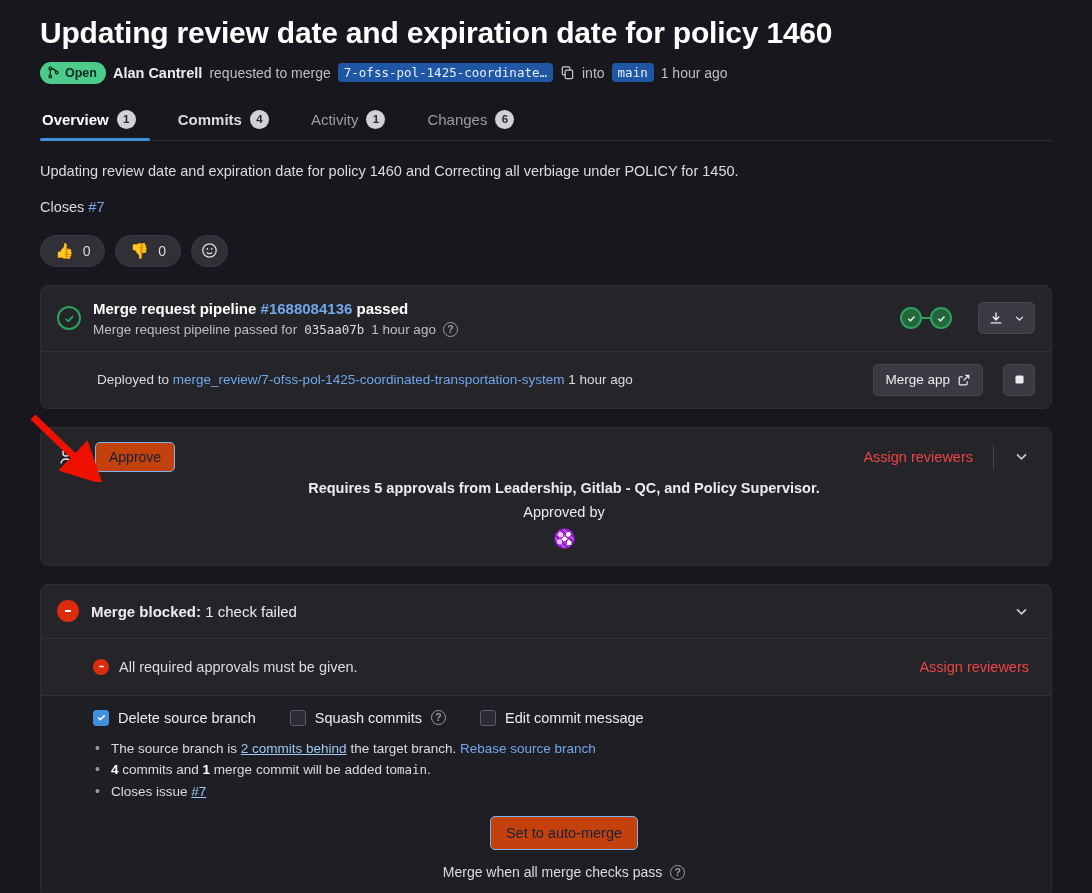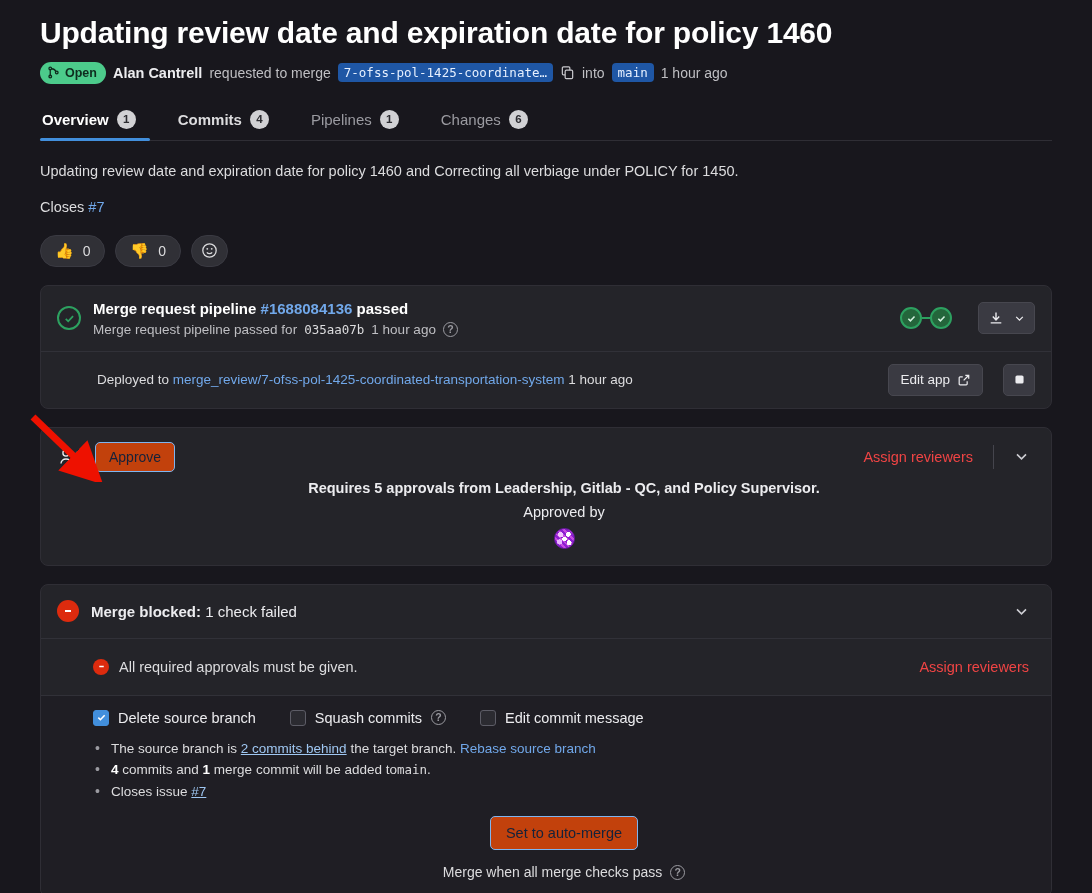--- a/index.html
+++ b/index.html
@@ -218,21 +218,21 @@
   <div class="tabs">
     <div class="tab active">
       <span>Overview</span>
       <span class="count">1</span>
     </div>
     <div class="tab semi">
       <span>Commits</span>
       <span class="count">4</span>
     </div>
     <div class="tab">
-      <span>Pipelines</span>
+      <span>Activity</span>
       <span class="count">1</span>
     </div>
     <div class="tab">
       <span>Changes</span>
       <span class="count">6</span>
     </div>
   </div>
 
   <div class="desc">Updating review date and expiration date for policy 1460 and Correcting all verbiage under POLICY for 1450.</div>
   <div class="closes">
@@ -302,21 +302,21 @@
       </div>
     </div>
 
     <div class="w-row sub">
       <div class="grow" style="padding-left:40px; font-size:13.5px; color:#dcdcde;">
         <span>Deployed to</span>
         <a class="link">merge_review/7-ofss-pol-1425-coordinated-transportation-system</a>
         <span>1 hour ago</span>
       </div>
       <div class="btn">
-        <span>Edit app</span>
+        <span>Merge app</span>
         <svg width="14" height="14" viewBox="0 0 16 16" fill="none" stroke="#ececef" stroke-width="1.4">
           <path d="M9.5 2.6h3.9v3.9M13.4 2.6L7.6 8.4M11.6 9.4v3.1a1 1 0 0 1-1 1H3.5a1 1 0 0 1-1-1V5.4a1 1 0 0 1 1-1h3.1"></path>
         </svg>
       </div>
       <div class="btn btn-sq" style="margin-left:8px">
         <svg width="13" height="13" viewBox="0 0 16 16">
           <rect x="3" y="3" width="10" height="10" rx="2" fill="#ececef"></rect>
         </svg>
       </div>
     </div>

